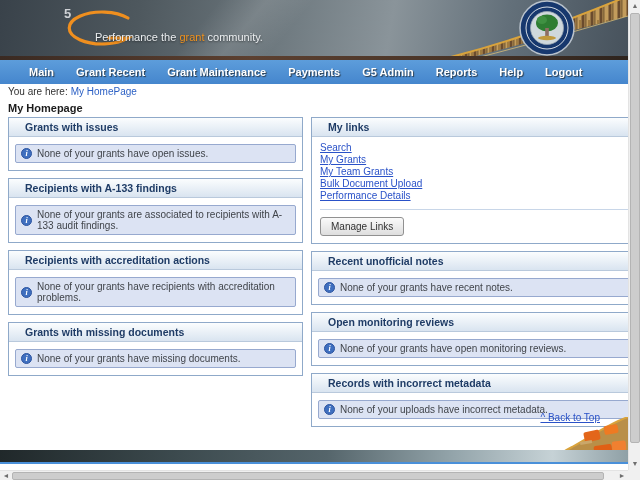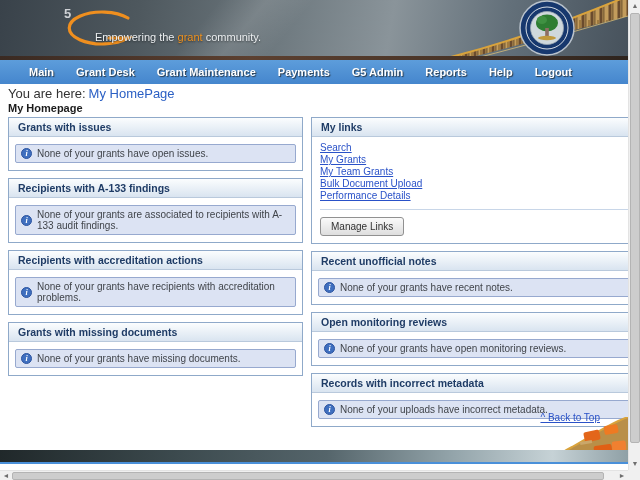--- a/index.html
+++ b/index.html
@@ -20,31 +20,31 @@
   .header-strip { position:absolute; top:56px; left:0; width:628px; height:4px;
     background:linear-gradient(90deg,#3a2a22,#5c4030 40%,#4a3528 70%,#2e241e); }
 
   
   .nav { position:absolute; top:60px; left:0; width:628px; height:24px;
     background:linear-gradient(#5d9ddb,#4586cd); display:flex; align-items:center; padding-left:18px; }
   .nav-item { color:#fff; font-weight:bold; font-size:11px; padding:0 11px; cursor:pointer;
     text-shadow:1px 1px 1px rgba(30,30,30,.75); white-space:nowrap; }
 
   
-  .breadcrumb { position:absolute; top:86px; left:8px; font-size:13px; color:#333; }
+  .breadcrumb { position:absolute; top:86px; left:8px; font-size:10px; color:#333; }
   .breadcrumb .crumb-link { color:#2a5fc4; margin-left:3px; cursor:pointer; }
   .page-title { position:absolute; top:102px; left:8px; font-size:11px; font-weight:bold; color:#1c1c1c; }
 
   
   .col-left  { position:absolute; top:117px; left:8px;   width:295px; }
   .col-right { position:absolute; top:117px; left:311px; width:351px; }
 
   .panel { border:1px solid #8fa9c9; background:#fff; margin-bottom:7px; }
   .panel-header { background:linear-gradient(#fbfdfe,#d9e4f0); border-bottom:1px solid #b9c9dc;
-    padding:3px 9px; font-size:10.5px; font-weight:bold; color:#1f3c66; }
+    padding:3px 16px; font-size:10.5px; font-weight:bold; color:#1f3c66; }
   .panel-body { padding:7px 6px; }
   .info-box { display:flex; align-items:center; gap:5px; background:#dce3f3; border:1px solid #97a9cf;
     border-radius:2px; padding:3px 5px; font-size:10px; color:#40444a; }
   .info-icon { flex:0 0 auto; width:11px; height:11px; border-radius:50%; background:#3f6fbf; color:#fff;
     font-size:8px; font-weight:bold; font-family:"Liberation Serif", serif; font-style:italic;
     display:flex; align-items:center; justify-content:center; border:1px solid #2c54a0; }
 
   
   .links-body { padding:5px 8px 7px 8px; }
   .link { display:block; font-size:10px; line-height:12px; color:#2a52c8; text-decoration:underline; cursor:pointer; width:fit-content; }
@@ -99,27 +99,27 @@
         <ellipse cx="547" cy="23" rx="11" ry="8.5" fill="#2e7d32"></ellipse>
         <ellipse cx="542" cy="20" rx="5" ry="4" fill="#3f9142"></ellipse>
         <rect x="545.2" y="28" width="3.6" height="9" fill="#8d6e63"></rect>
         <ellipse cx="547" cy="38" rx="9" ry="2.2" fill="#c09a3e"></ellipse>
       </g>
     </svg>
     <svg class="logo" viewBox="0 0 80 42">
       <path d="M66,10 A33,16 0 1 0 66,30 L47,30" stroke="#ef8f1f" stroke-width="3.2" fill="none" stroke-linecap="round"></path>
     </svg>
     <span class="logo-five">5</span>
-    <div class="tagline"><span>Empowering the </span><span class="hl">grant</span><span> community.</span></div>
+    <div class="tagline"><span>Performance the </span><span class="hl">grant</span><span> community.</span></div>
   </div>
   <div class="header-strip"></div>
 
   <div class="nav">
     <span class="nav-item">Main</span>
-    <span class="nav-item">Grant Desk</span>
+    <span class="nav-item">Grant Recent</span>
     <span class="nav-item">Grant Maintenance</span>
     <span class="nav-item">Payments</span>
     <span class="nav-item">G5 Admin</span>
     <span class="nav-item">Reports</span>
     <span class="nav-item">Help</span>
     <span class="nav-item">Logout</span>
   </div>
 
   <div class="breadcrumb">
     <span>You are here:</span><span class="crumb-link">My HomePage</span>

